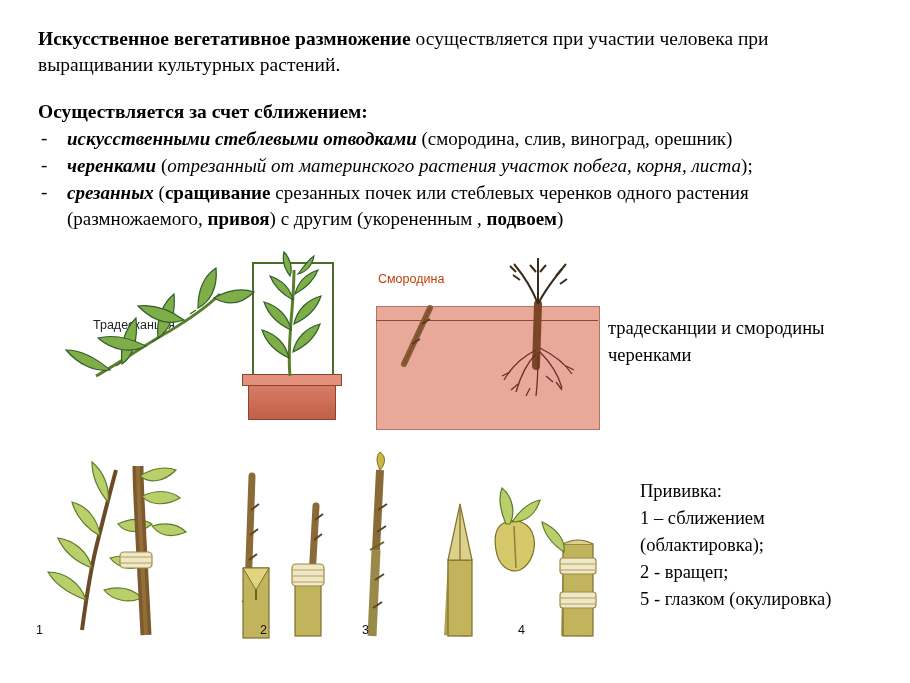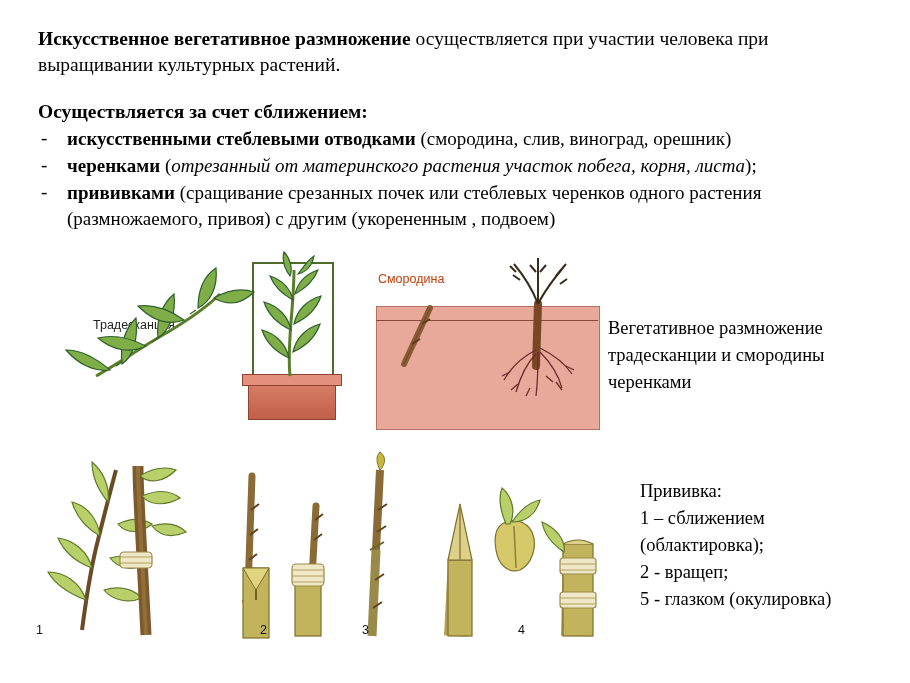--- a/index.html
+++ b/index.html
@@ -56,22 +56,22 @@
     margin-bottom: 1px;
   }
   .bullet .dash {
     position: absolute;
     left: 3px;
     top: -1px;
     font-size: 19px;
     color: #000;
   }
   .it { font-style: italic; }
-  .bi { font-weight: bold; }
-  .b { font-weight: normal; }
+  .bi { font-style: italic; font-weight: bold; }
+  .b { font-weight: bold; }
 
   
   .fig-mid {
     position: absolute;
     left: 38px;
     top: 246px;
     width: 560px;
     height: 180px;
   }
   .fig-caption-mid {
@@ -201,21 +201,21 @@
         <span class="bi">искусственными стеблевыми отводками</span><span>  (смородина,  слив, виноград, орешник)</span>
       </li>
 
       <li class="bullet">
         <span class="dash">-</span>
         <span class="bi">черенками</span><span> (</span><span class="it">отрезанный от материнского растения участок побега, корня, листа</span><span>);</span>
       </li>
 
       <li class="bullet">
         <span class="dash">-</span>
-        <span class="bi">прививками</span><span> (</span><span class="b">сращивание</span><span> срезанных почек или стеблевых черенков одного растения (размножаемого, </span><span class="b">привоя</span><span>) с другим (укорененным , </span><span class="b">подвоем</span><span>)</span>
+        <span class="bi">срезанных</span><span> (</span><span class="b">сращивание</span><span> срезанных почек или стеблевых черенков одного растения (размножаемого, </span><span class="b">привоя</span><span>) с другим (укорененным , </span><span class="b">подвоем</span><span>)</span>
       </li>
 
     </ul>
   </div>
 
   <div class="fig-mid">
 
     <div class="label-trad">Традесканция</div>
     <div class="label-smor">Смородина</div>
 
@@ -285,21 +285,20 @@
           <path d="M500 106 C500 120, 500 134, 498 150"></path>
           <path d="M502 106 C512 116, 520 128, 524 142"></path>
           <path d="M502 102 C514 108, 526 116, 534 128"></path>
           <path d="M472 126 l-8 4 M480 138 l-7 6 M492 142 l-4 8 M508 130 l7 6 M518 136 l6 8 M528 120 l8 4"></path>
         </g>
       </g>
     </svg>
   </div>
 
   <div class="fig-caption-mid">
-    <div>Вегетативное размножение</div>
     <div>традесканции и смородины</div>
     <div>черенками</div>
   </div>
 
   <div class="fig-bot">
     <svg width="600" height="205" viewBox="0 0 600 205">
 
       <g>
 
         <path d="M62 190 C66 160, 70 130, 78 100 C84 76, 90 52, 96 30" stroke="#6b4a25" stroke-width="4" fill="none"></path>

